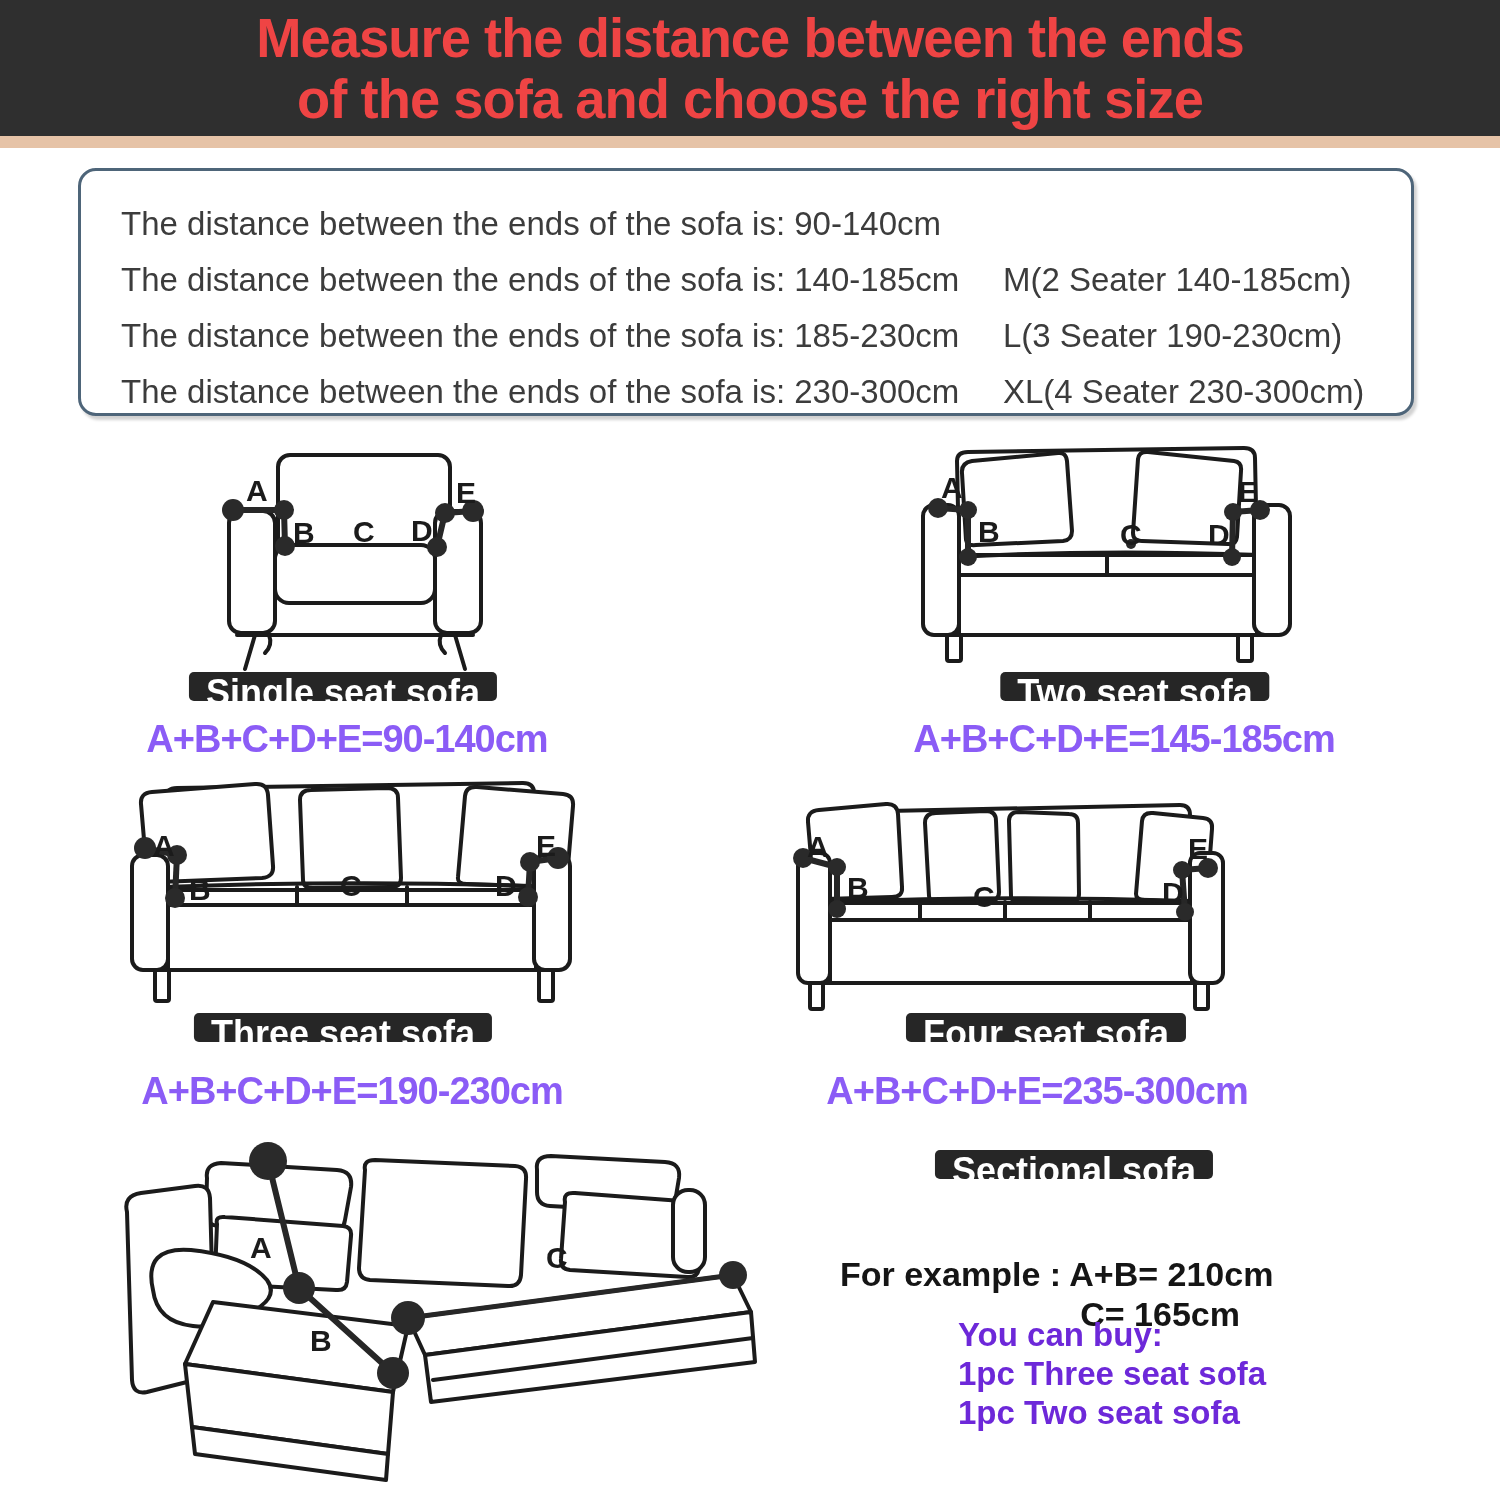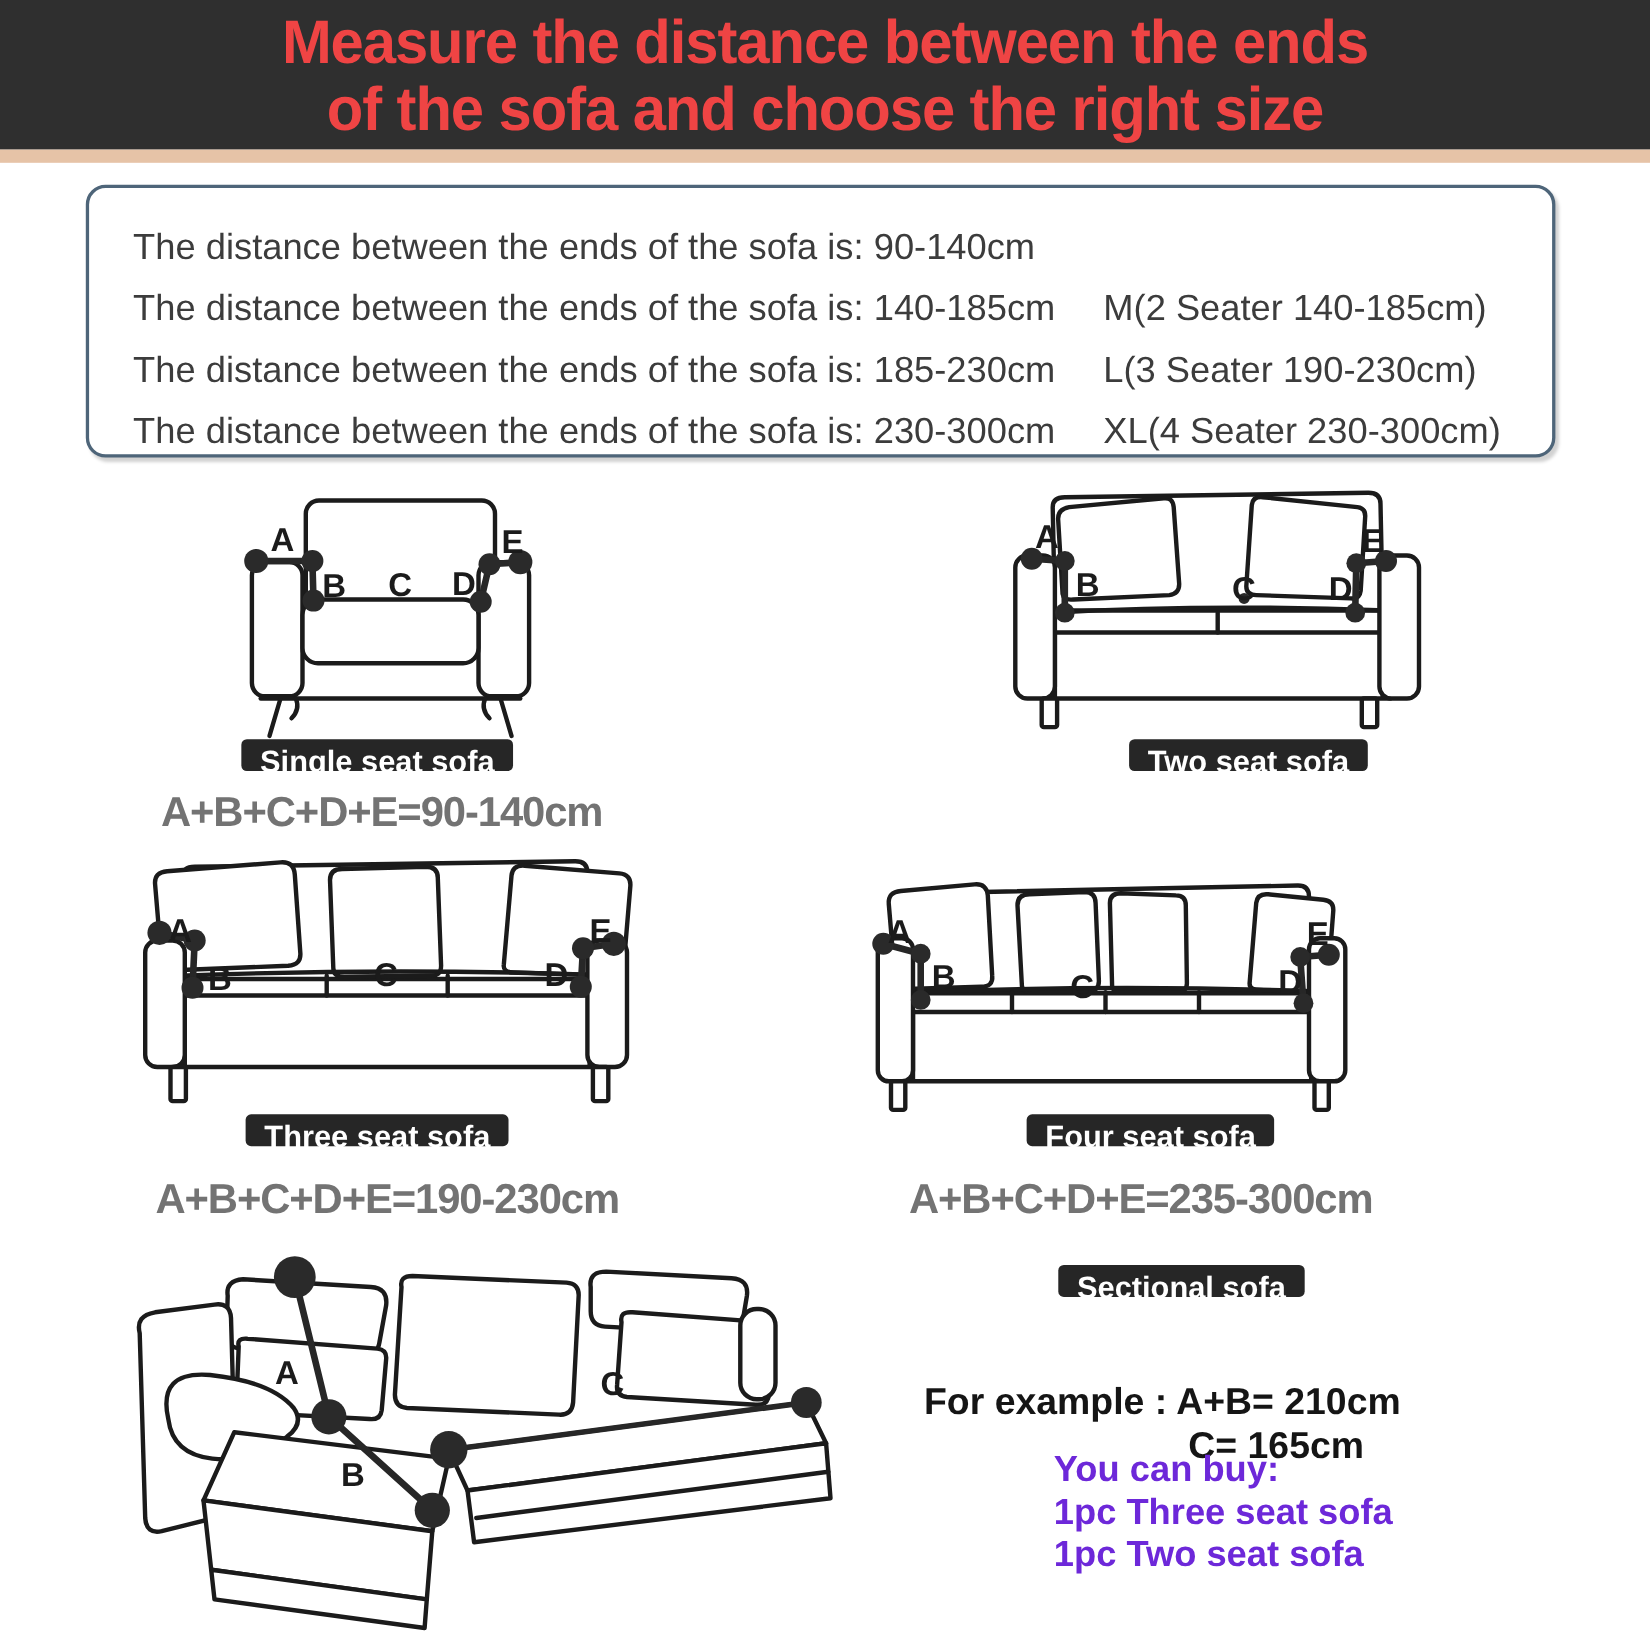--- a/index.html
+++ b/index.html
@@ -16,24 +16,24 @@
   .strip{left:0;top:136px;width:1500px;height:12px;background:#e6c3a7;}
 
   
   .size-guide{left:78px;top:168px;width:1336px;height:248px;border:3px solid #4e6579;
               border-radius:18px;background:#ffffff;box-shadow:3px 4px 3px rgba(0,0,0,0.18);
               box-sizing:border-box;padding:25px 0 0 40px;}
   .sg-row{display:flex;height:56px;line-height:56px;font-size:33px;color:#3c3c3c;white-space:nowrap;}
   .sg-left{width:882px;flex:0 0 auto;}
 
   
-  .tag{background:#262626;color:#ffffff;font-weight:bold;font-size:28px;line-height:41px;
+  .tag{background:#262626;color:#ffffff;font-weight:bold;font-size:36px;line-height:41px;
        height:29px;padding:0 17px;border-radius:5px;white-space:nowrap;
        transform:translateX(-50%);}
-  .formula{font-weight:bold;font-size:38px;letter-spacing:-1px;color:#737373;white-space:nowrap;
+  .formula{font-weight:bold;font-size:38px;letter-spacing:-1px;color:#8b5cf6;white-space:nowrap;
            transform:translateX(-50%);}
 
   
   .example{font-weight:bold;font-size:34px;color:#151515;white-space:nowrap;text-align:right;
            width:400px;margin-top:47px;}
   .buy{font-weight:bold;font-size:33px;color:#6d28d9;line-height:39px;white-space:nowrap;}
 
   
   svg .o{fill:#ffffff;stroke:#1b1b1b;stroke-width:4;stroke-linejoin:round;stroke-linecap:round;}
   svg .ln{fill:none;stroke:#1b1b1b;stroke-width:4;stroke-linejoin:round;stroke-linecap:round;}
@@ -128,20 +128,21 @@
       <circle class="dot" cx="333" cy="67" r="9"></circle>
       <circle class="dot" cx="360" cy="65" r="10"></circle>
       <text class="mk" x="41" y="53">A</text>
       <text class="mk" x="78" y="97">B</text>
       <text class="mk" x="220" y="100">C</text>
       <text class="mk" x="308" y="100">D</text>
       <text class="mk" x="338" y="57">E</text>
     </g>
   </svg>
   <div class="abs tag" style="left:1135px;top:672px">Two seat sofa</div>
+  <div class="abs formula" style="left:1124px;top:718px">A+B+C+D+E=145-185cm</div>
 
   <svg class="abs" style="left:115px;top:780px" width="470" height="230" viewBox="0 0 470 230">
     <path class="o" d="M53,110 L51,18 Q51,8 62,8 L408,3 Q419,3 419,13 L421,110 Z"></path>
     <path class="o" d="M32,95 L26,24 Q25,13 37,12 L140,4 Q152,3 153,15 L158,86 Q159,97 147,98 L44,102 Q33,103 32,95 Z"></path>
     <path class="o" d="M188,100 L185,20 Q185,10 196,10 L272,8 Q283,8 283,18 L286,98 Q286,108 275,107 L198,108 Q188,108 188,100 Z"></path>
     <path class="o" d="M343,97 L350,16 Q351,6 362,7 L448,14 Q459,15 458,26 L452,98 Q451,108 440,107 L352,104 Q342,104 343,97 Z"></path>
     <path class="ln" d="M49,107 Q235,100 421,106"></path>
     <path class="ln" d="M47,125 H423"></path>
     <path class="ln" d="M182,107 V125 M292,107 V125"></path>
     <path class="ln" d="M53,125 V190 M421,125 V190 M42,190 H428"></path>

